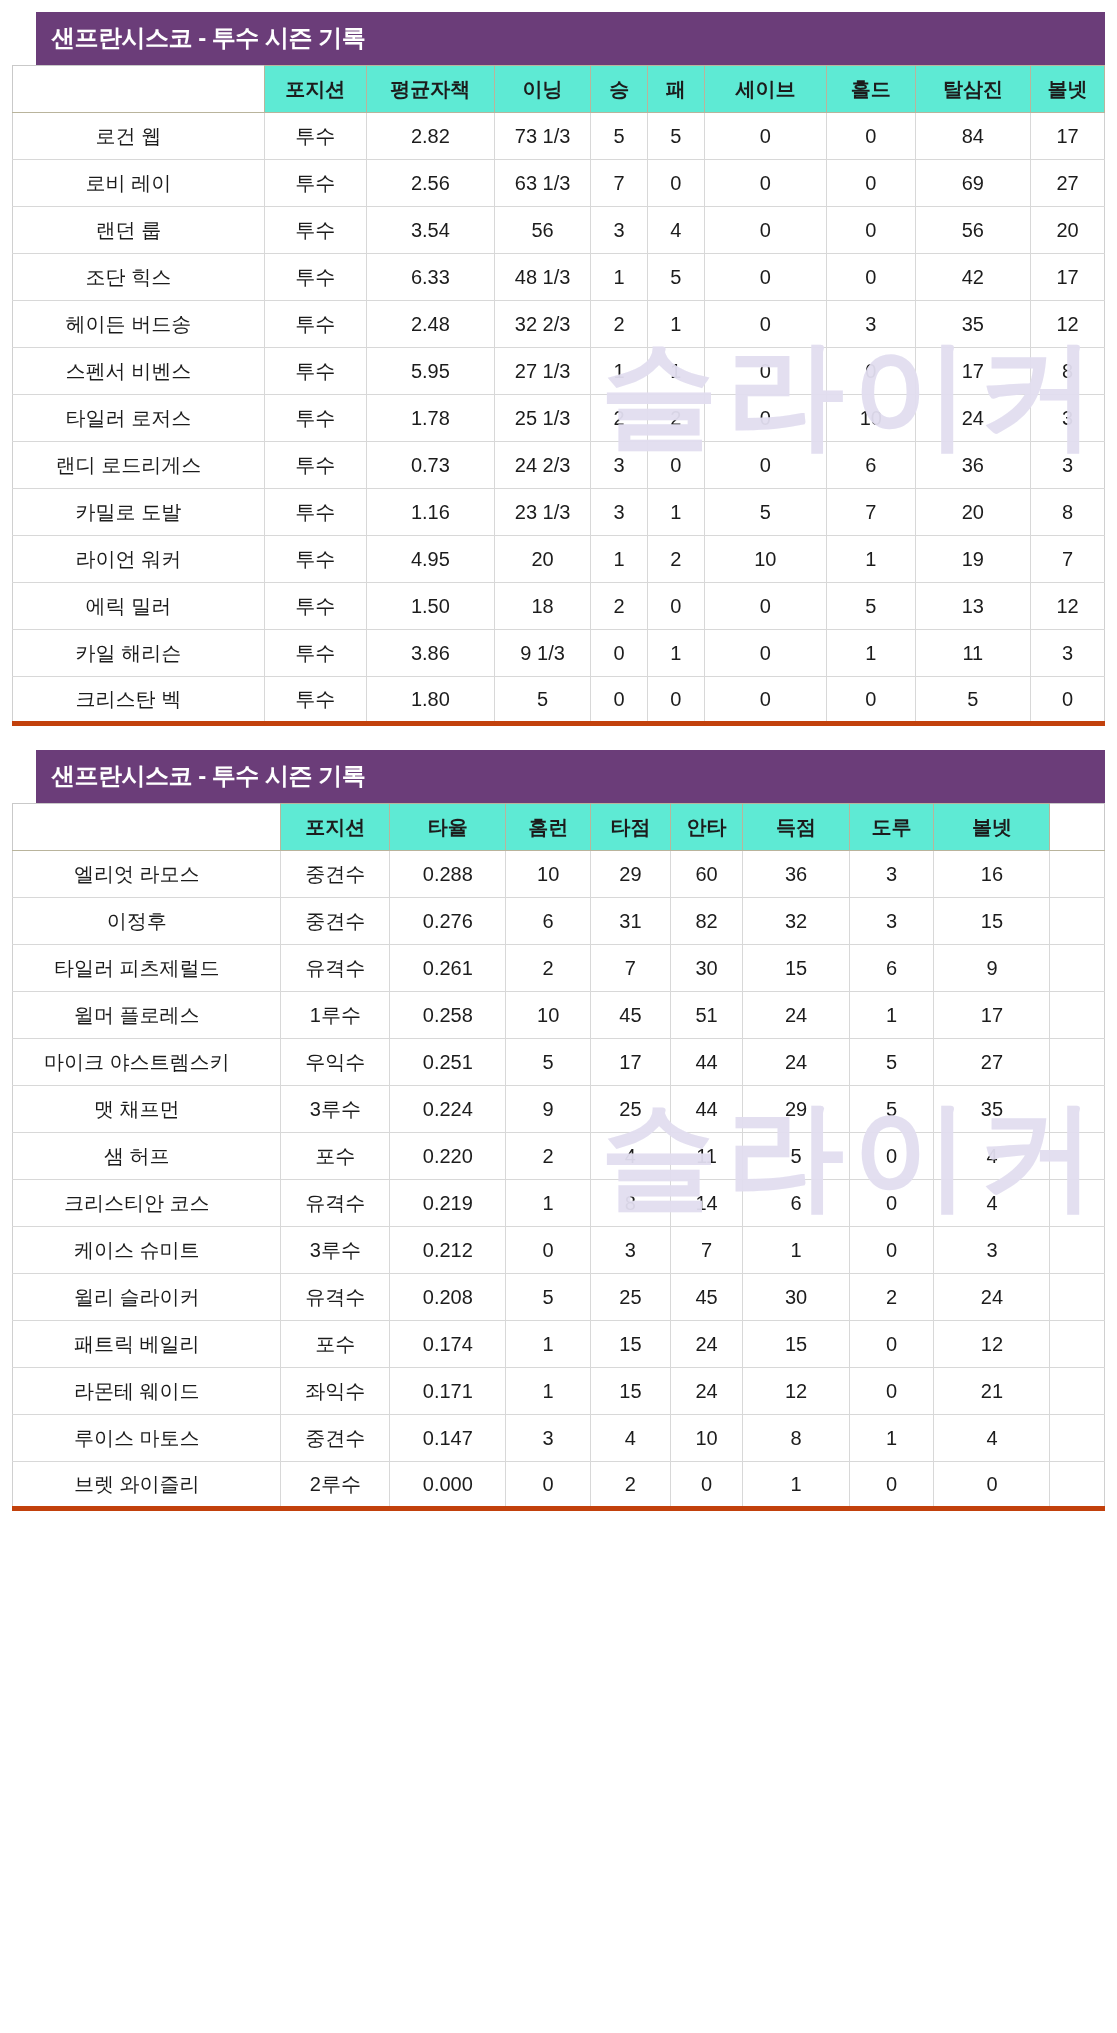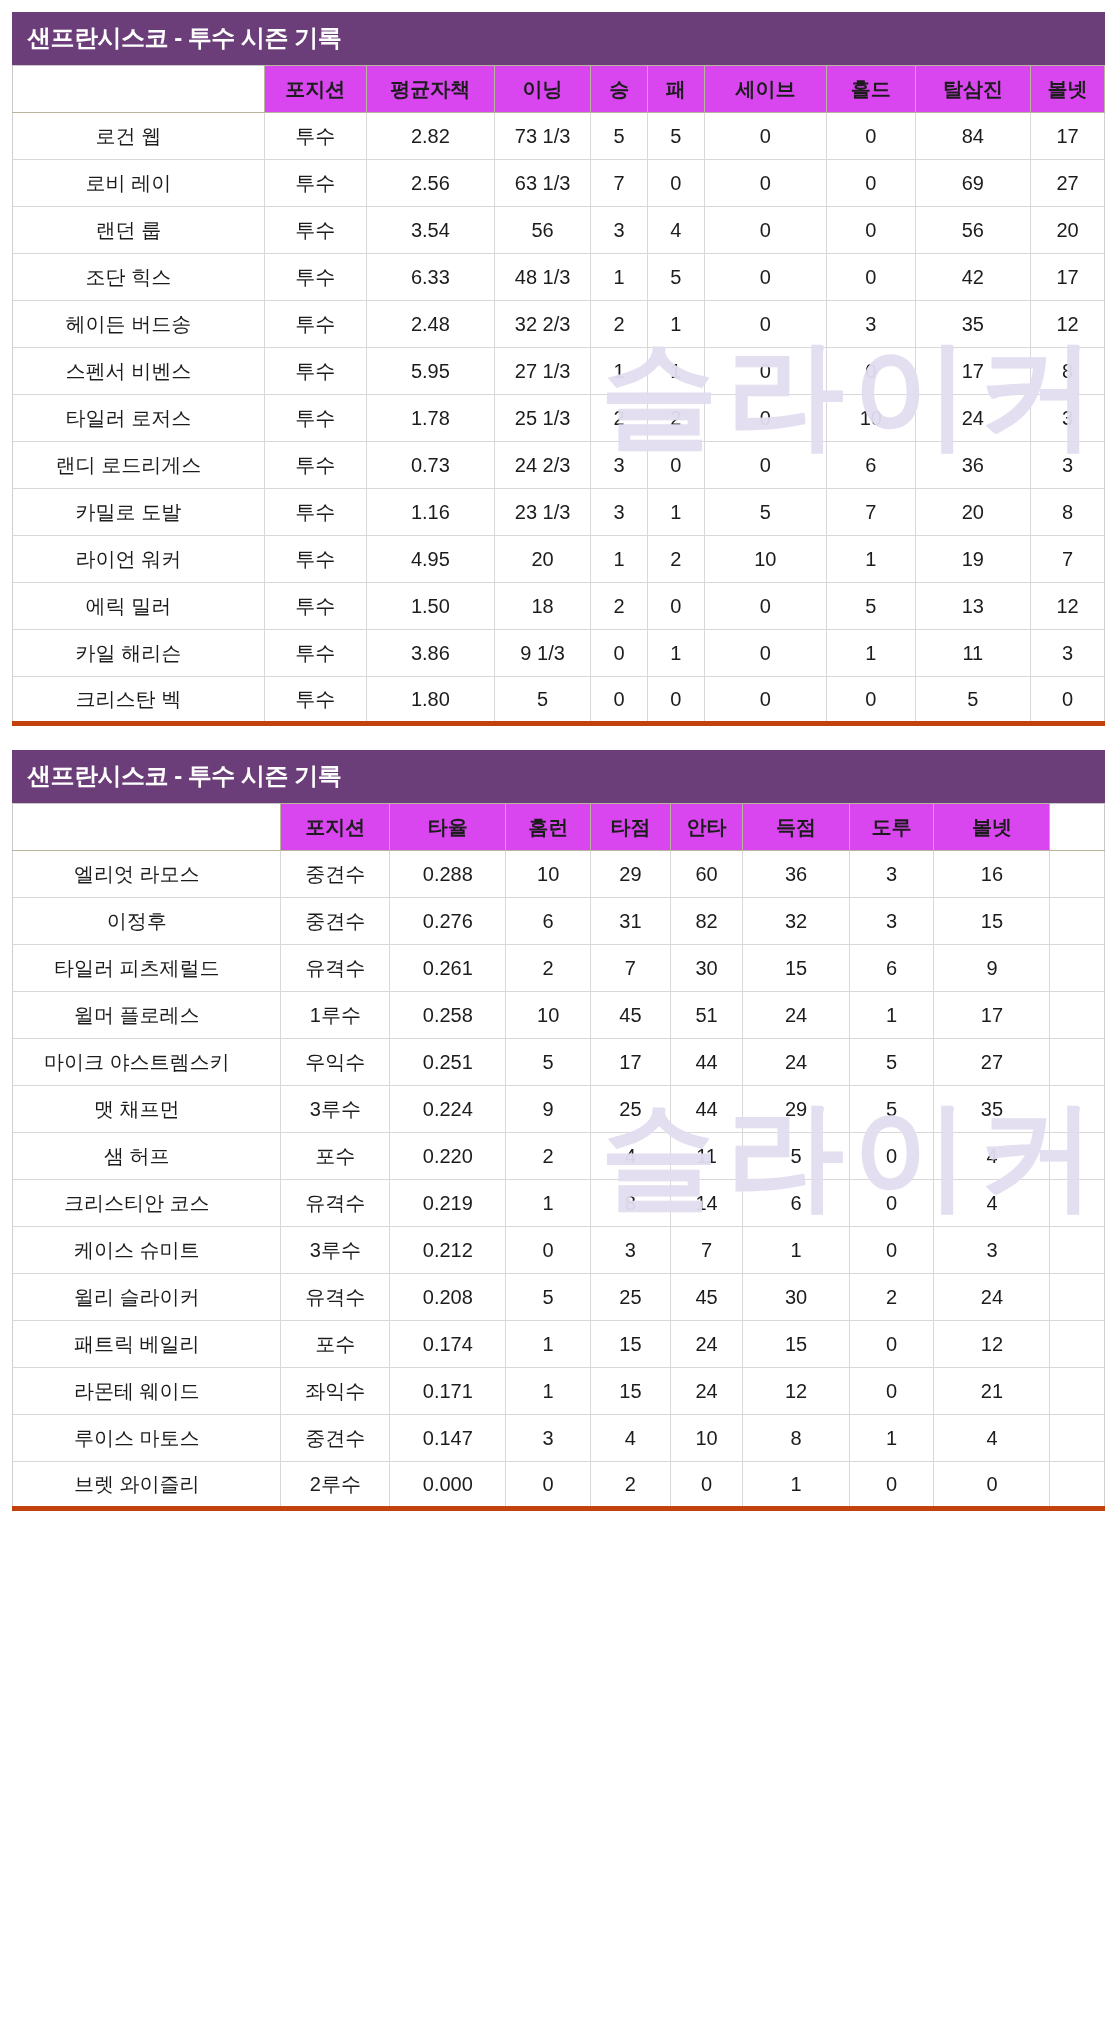--- a/index.html
+++ b/index.html
@@ -25,29 +25,30 @@
   }
   .tbl-title {
     background: #6b3d79;
     color: #ffffff;
     font-size: 24px;
     font-weight: bold;
     padding: 9px 14px 11px 14px;
     letter-spacing: -0.5px;
     border: 1px solid #6b3d79;
     border-bottom: none;
+    margin-left: 24px;
   }
   table {
     width: 100%;
     border-collapse: collapse;
     background: transparent;
     table-layout: fixed;
   }
   thead th {
-    background: #d946ef;
+    background: #5eead4;
     color: #1c1c1c;
     font-size: 20px;
     font-weight: bold;
     height: 47px;
     vertical-align: middle;
     text-align: center;
     border: 1px solid #b9b49c;
     border-top: 1px solid #b9b49c;
     padding: 0 4px;
     white-space: nowrap;

